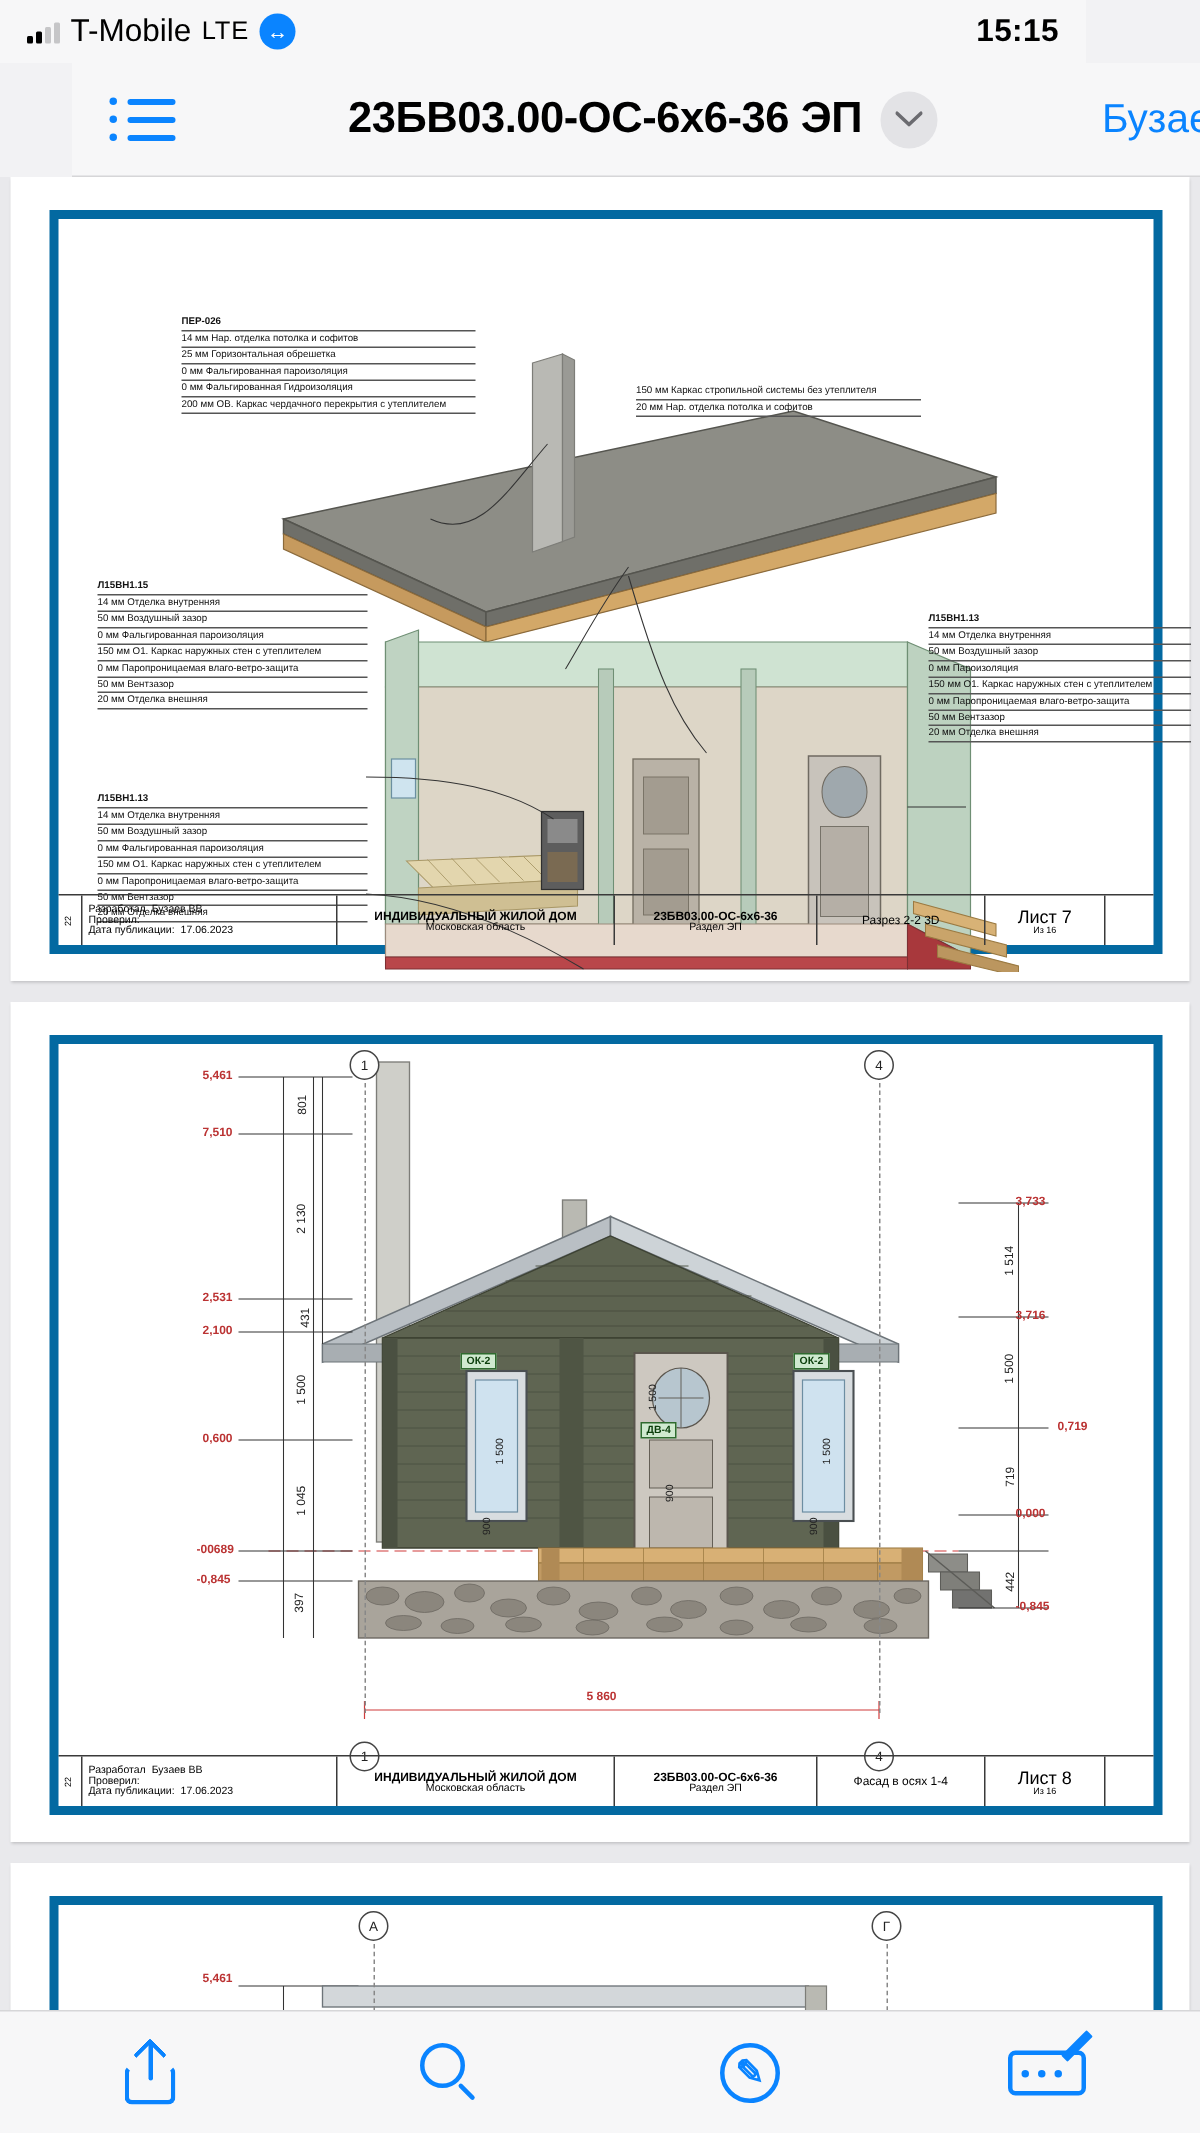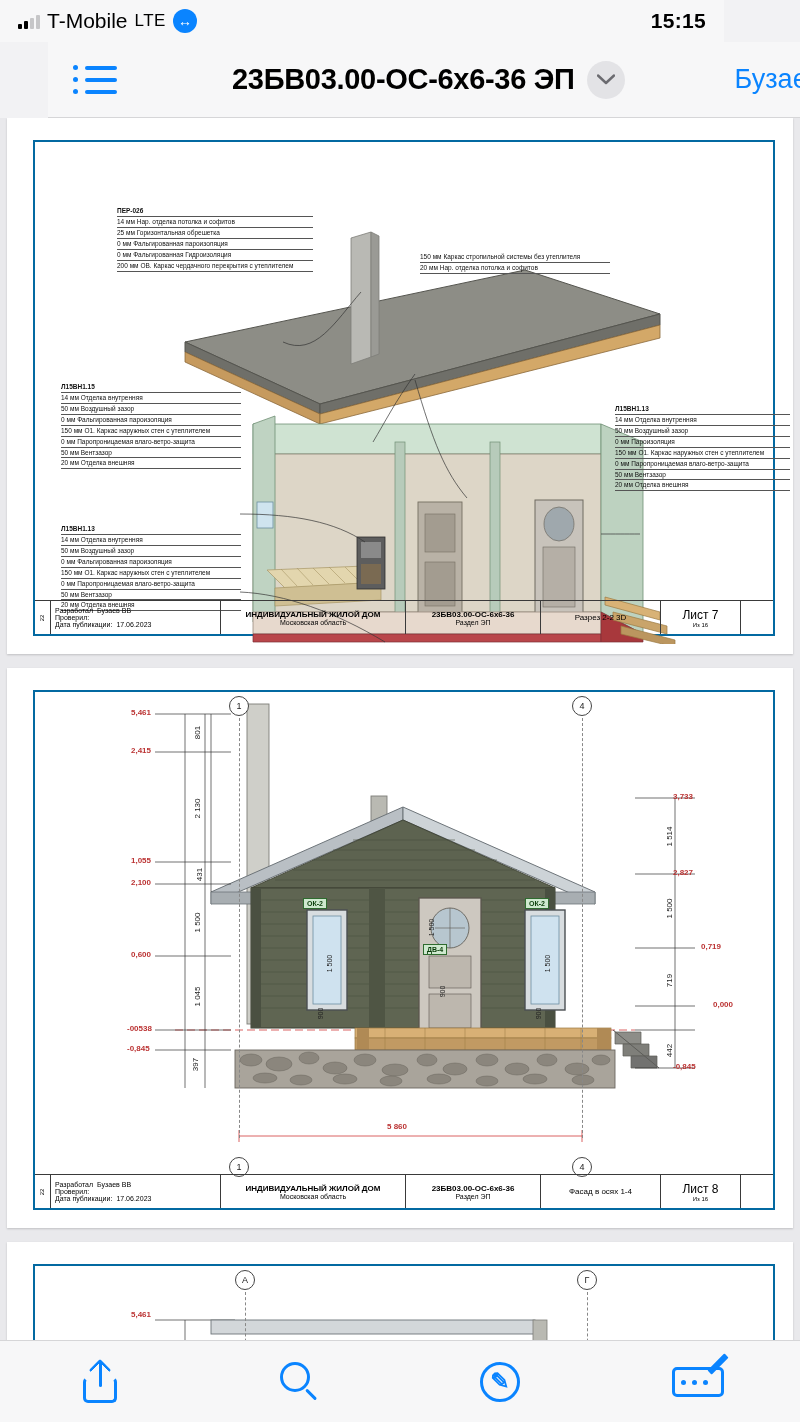--- a/index.html
+++ b/index.html
@@ -89,21 +89,21 @@
 
   
   .doc-area {
     position: absolute; top: 118px; left: 0; width: 800px; height: 1222px;
     background: #e9e9ec; overflow: hidden;
   }
   .page {
     position: relative; background: #ffffff; margin: 0 auto 14px auto;
     width: 786px; box-shadow: 0 1px 2px rgba(0,0,0,.18);
   }
-  .page-inner { position: absolute; inset: 22px 18px 18px 26px; border: 2px solid #0369a1; }
+  .page-inner { position: absolute; inset: 22px 18px 18px 26px; border: 6px solid #0369a1; }
 
   
   .stamp {
     position: absolute; left: 0; right: 0; bottom: 0; height: 34px;
     border-top: 1px solid #3a3a3a; display: flex; font-size: 7px; color: #000;
   }
   .stamp .cell { border-right: 1px solid #3a3a3a; padding: 2px 4px; display: flex;
     flex-direction: column; justify-content: center; }
   .stamp .c-rot { width: 16px; align-items: center; justify-content: center; padding: 0; }
   .stamp .c-rot span { transform: rotate(-90deg); font-size: 6px; white-space: nowrap; }
@@ -531,40 +531,40 @@
 
             <g stroke="#d03b3b" stroke-width="0.8">
               <line x1="204" y1="444" x2="547" y2="444"></line>
               <line x1="204" y1="438" x2="204" y2="450"></line>
               <line x1="547" y1="438" x2="547" y2="450"></line>
             </g>
           </svg>
 
           
           <div class="dimtxt" style="left:96px; top:16px;">5,461</div>
-          <div class="dimtxt" style="left:96px; top:54px;">2,415</div>
-          <div class="dimtxt" style="left:96px; top:164px;">1,055</div>
+          <div class="dimtxt" style="left:96px; top:54px;">7,510</div>
+          <div class="dimtxt" style="left:96px; top:164px;">2,531</div>
           <div class="dimtxt" style="left:96px; top:186px;">2,100</div>
           <div class="dimtxt" style="left:96px; top:258px;">0,600</div>
-          <div class="dimtxt" style="left:92px; top:332px;">-00538</div>
+          <div class="dimtxt" style="left:92px; top:332px;">-00689</div>
           <div class="dimtxt" style="left:92px; top:352px;">-0,845</div>
 
           
           <div class="dimtxt blk" style="left:156px; top:36px; transform:rotate(-90deg);">801</div>
           <div class="dimtxt blk" style="left:152px; top:112px; transform:rotate(-90deg);">2 130</div>
           <div class="dimtxt blk" style="left:158px; top:178px; transform:rotate(-90deg);">431</div>
           <div class="dimtxt blk" style="left:152px; top:226px; transform:rotate(-90deg);">1 500</div>
           <div class="dimtxt blk" style="left:152px; top:300px; transform:rotate(-90deg);">1 045</div>
           <div class="dimtxt blk" style="left:154px; top:368px; transform:rotate(-90deg);">397</div>
 
           
           <div class="dimtxt" style="left:638px; top:100px;">3,733</div>
-          <div class="dimtxt" style="left:638px; top:176px;">2,827</div>
+          <div class="dimtxt" style="left:638px; top:176px;">3,716</div>
           <div class="dimtxt" style="left:638px; top:250px;padding-left:28px;">0,719</div>
-          <div class="dimtxt" style="left:638px; top:308px;margin-left:40px;">0,000</div>
+          <div class="dimtxt" style="left:638px; top:308px;">0,000</div>
           <div class="dimtxt" style="left:638px; top:370px;">-0,845</div>
 
           
           <div class="dimtxt blk" style="left:624px; top:140px; transform:rotate(-90deg);">1 514</div>
           <div class="dimtxt blk" style="left:624px; top:212px; transform:rotate(-90deg);">1 500</div>
           <div class="dimtxt blk" style="left:628px; top:284px; transform:rotate(-90deg);">719</div>
           <div class="dimtxt blk" style="left:628px; top:354px; transform:rotate(-90deg);">442</div>
 
           
           <div class="tag" style="left:268px; top:206px;">ОК-2</div>

